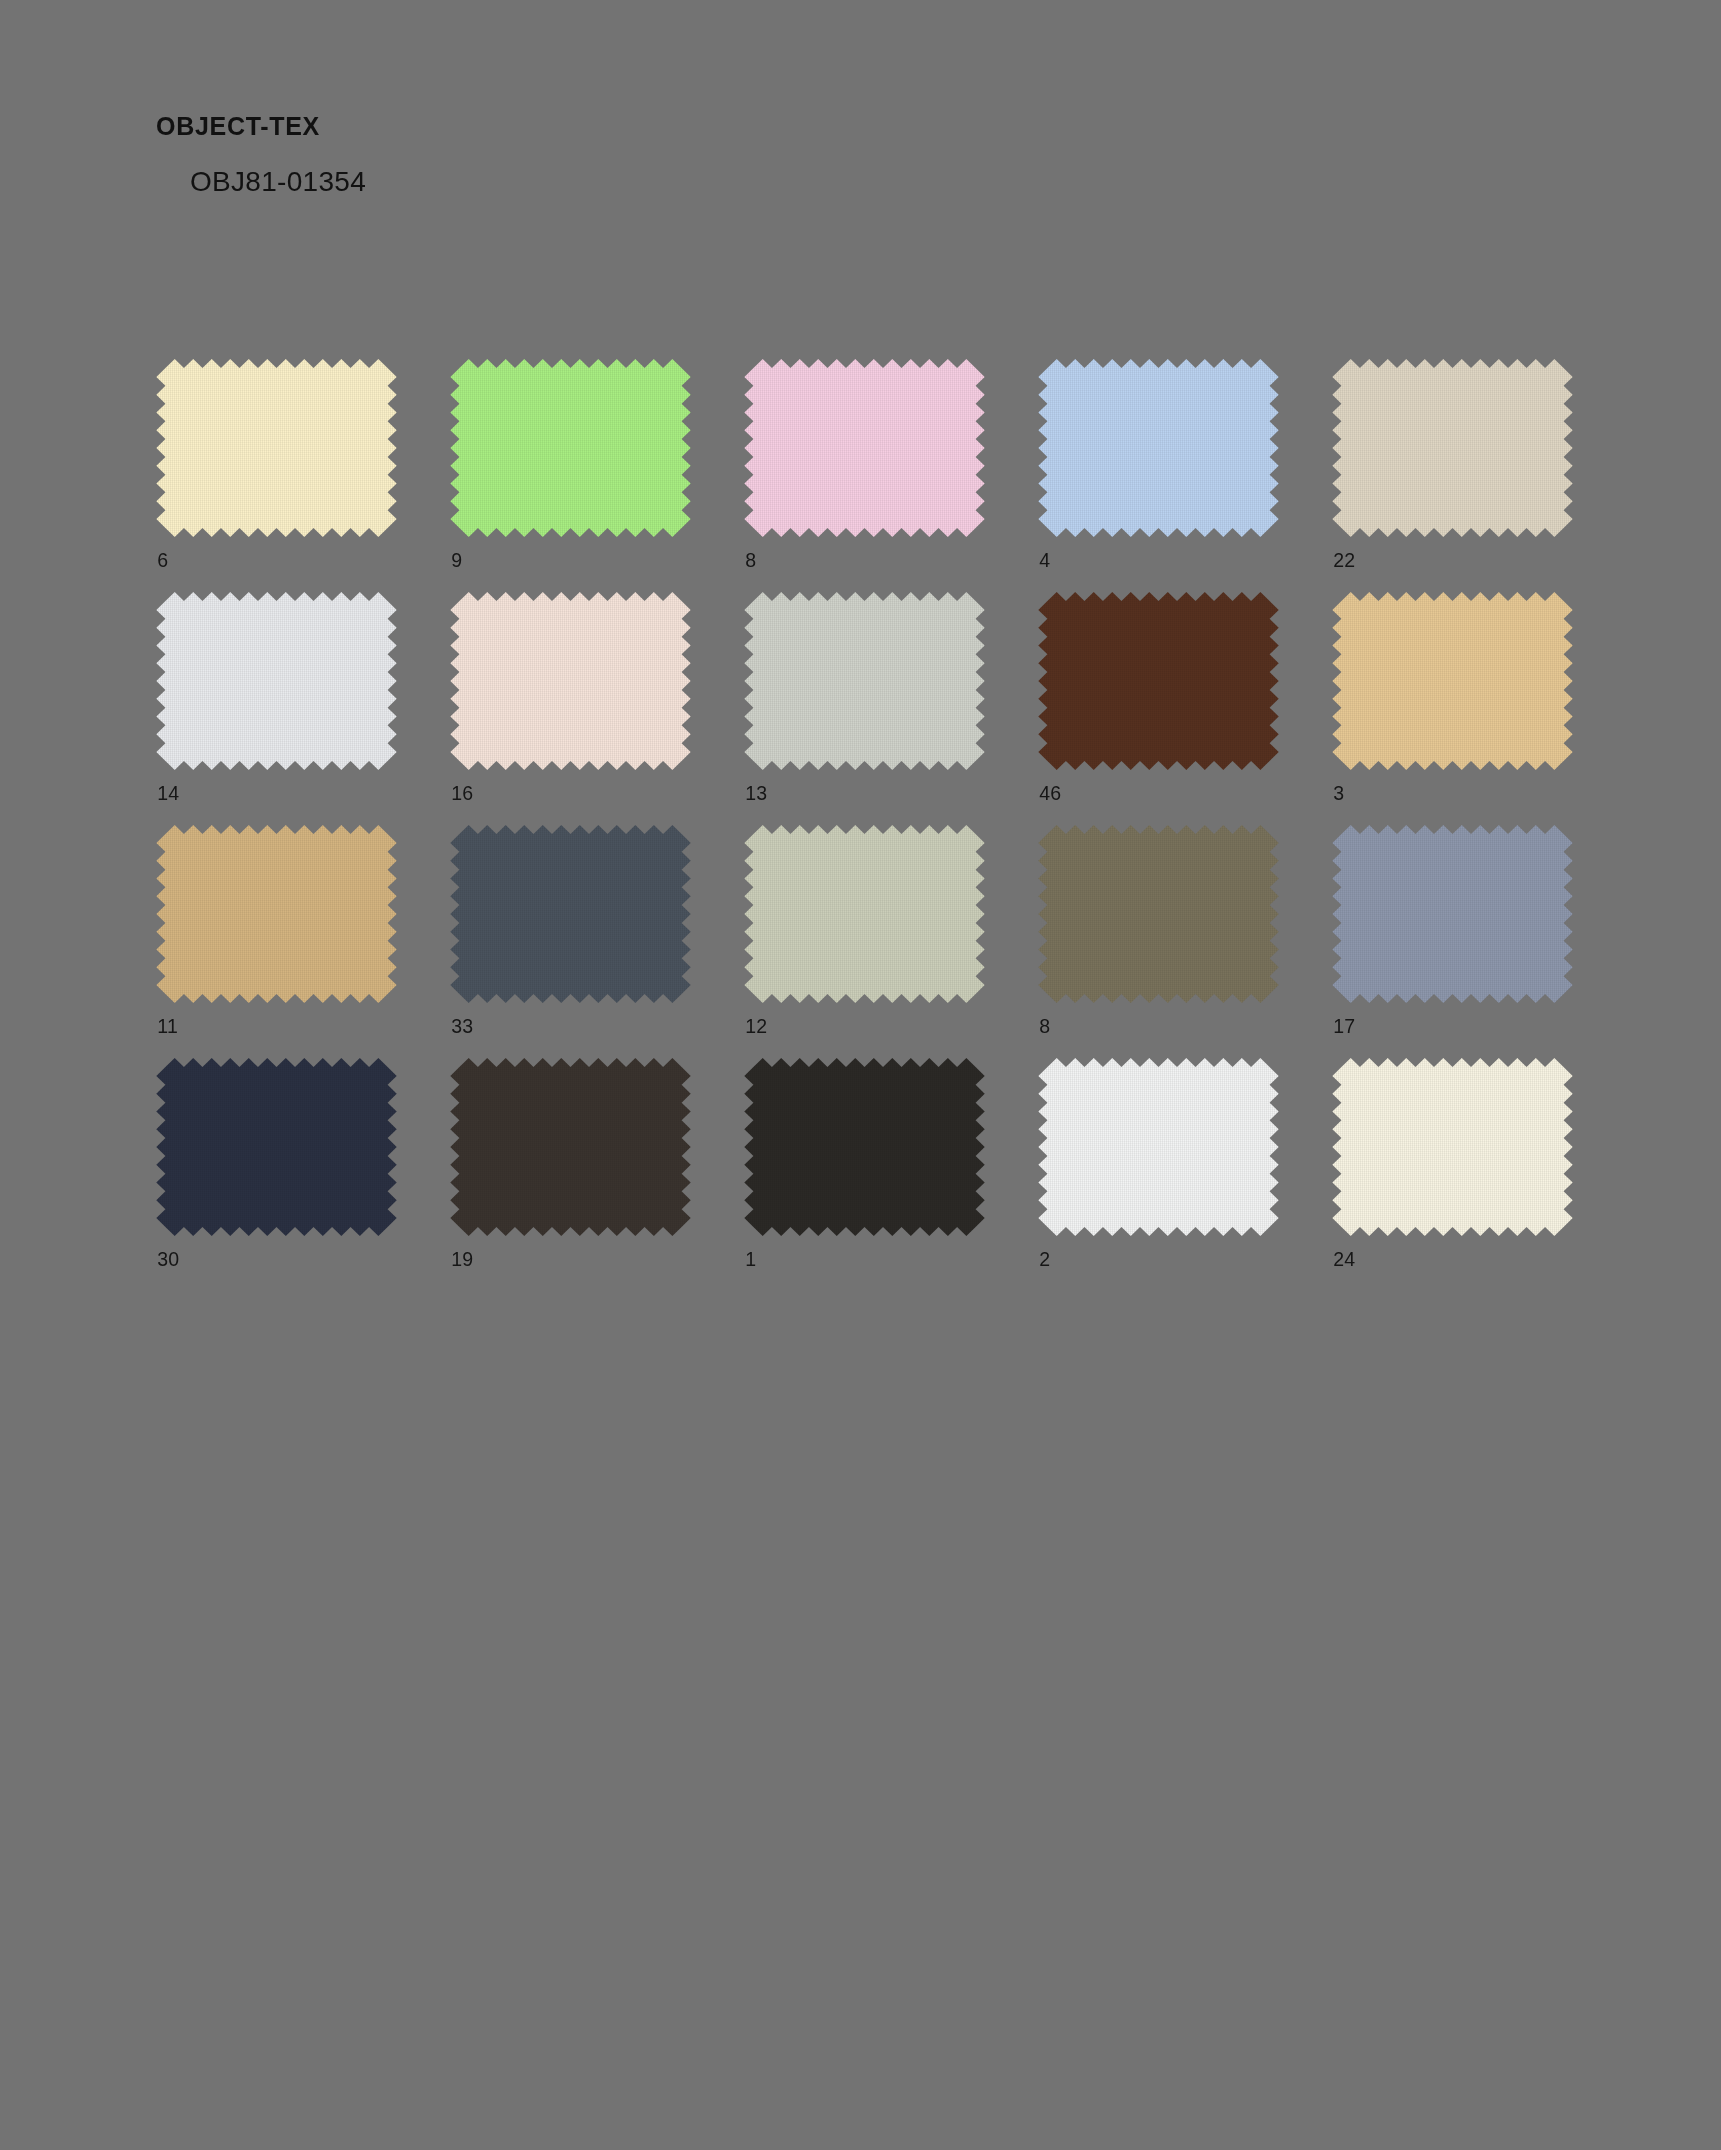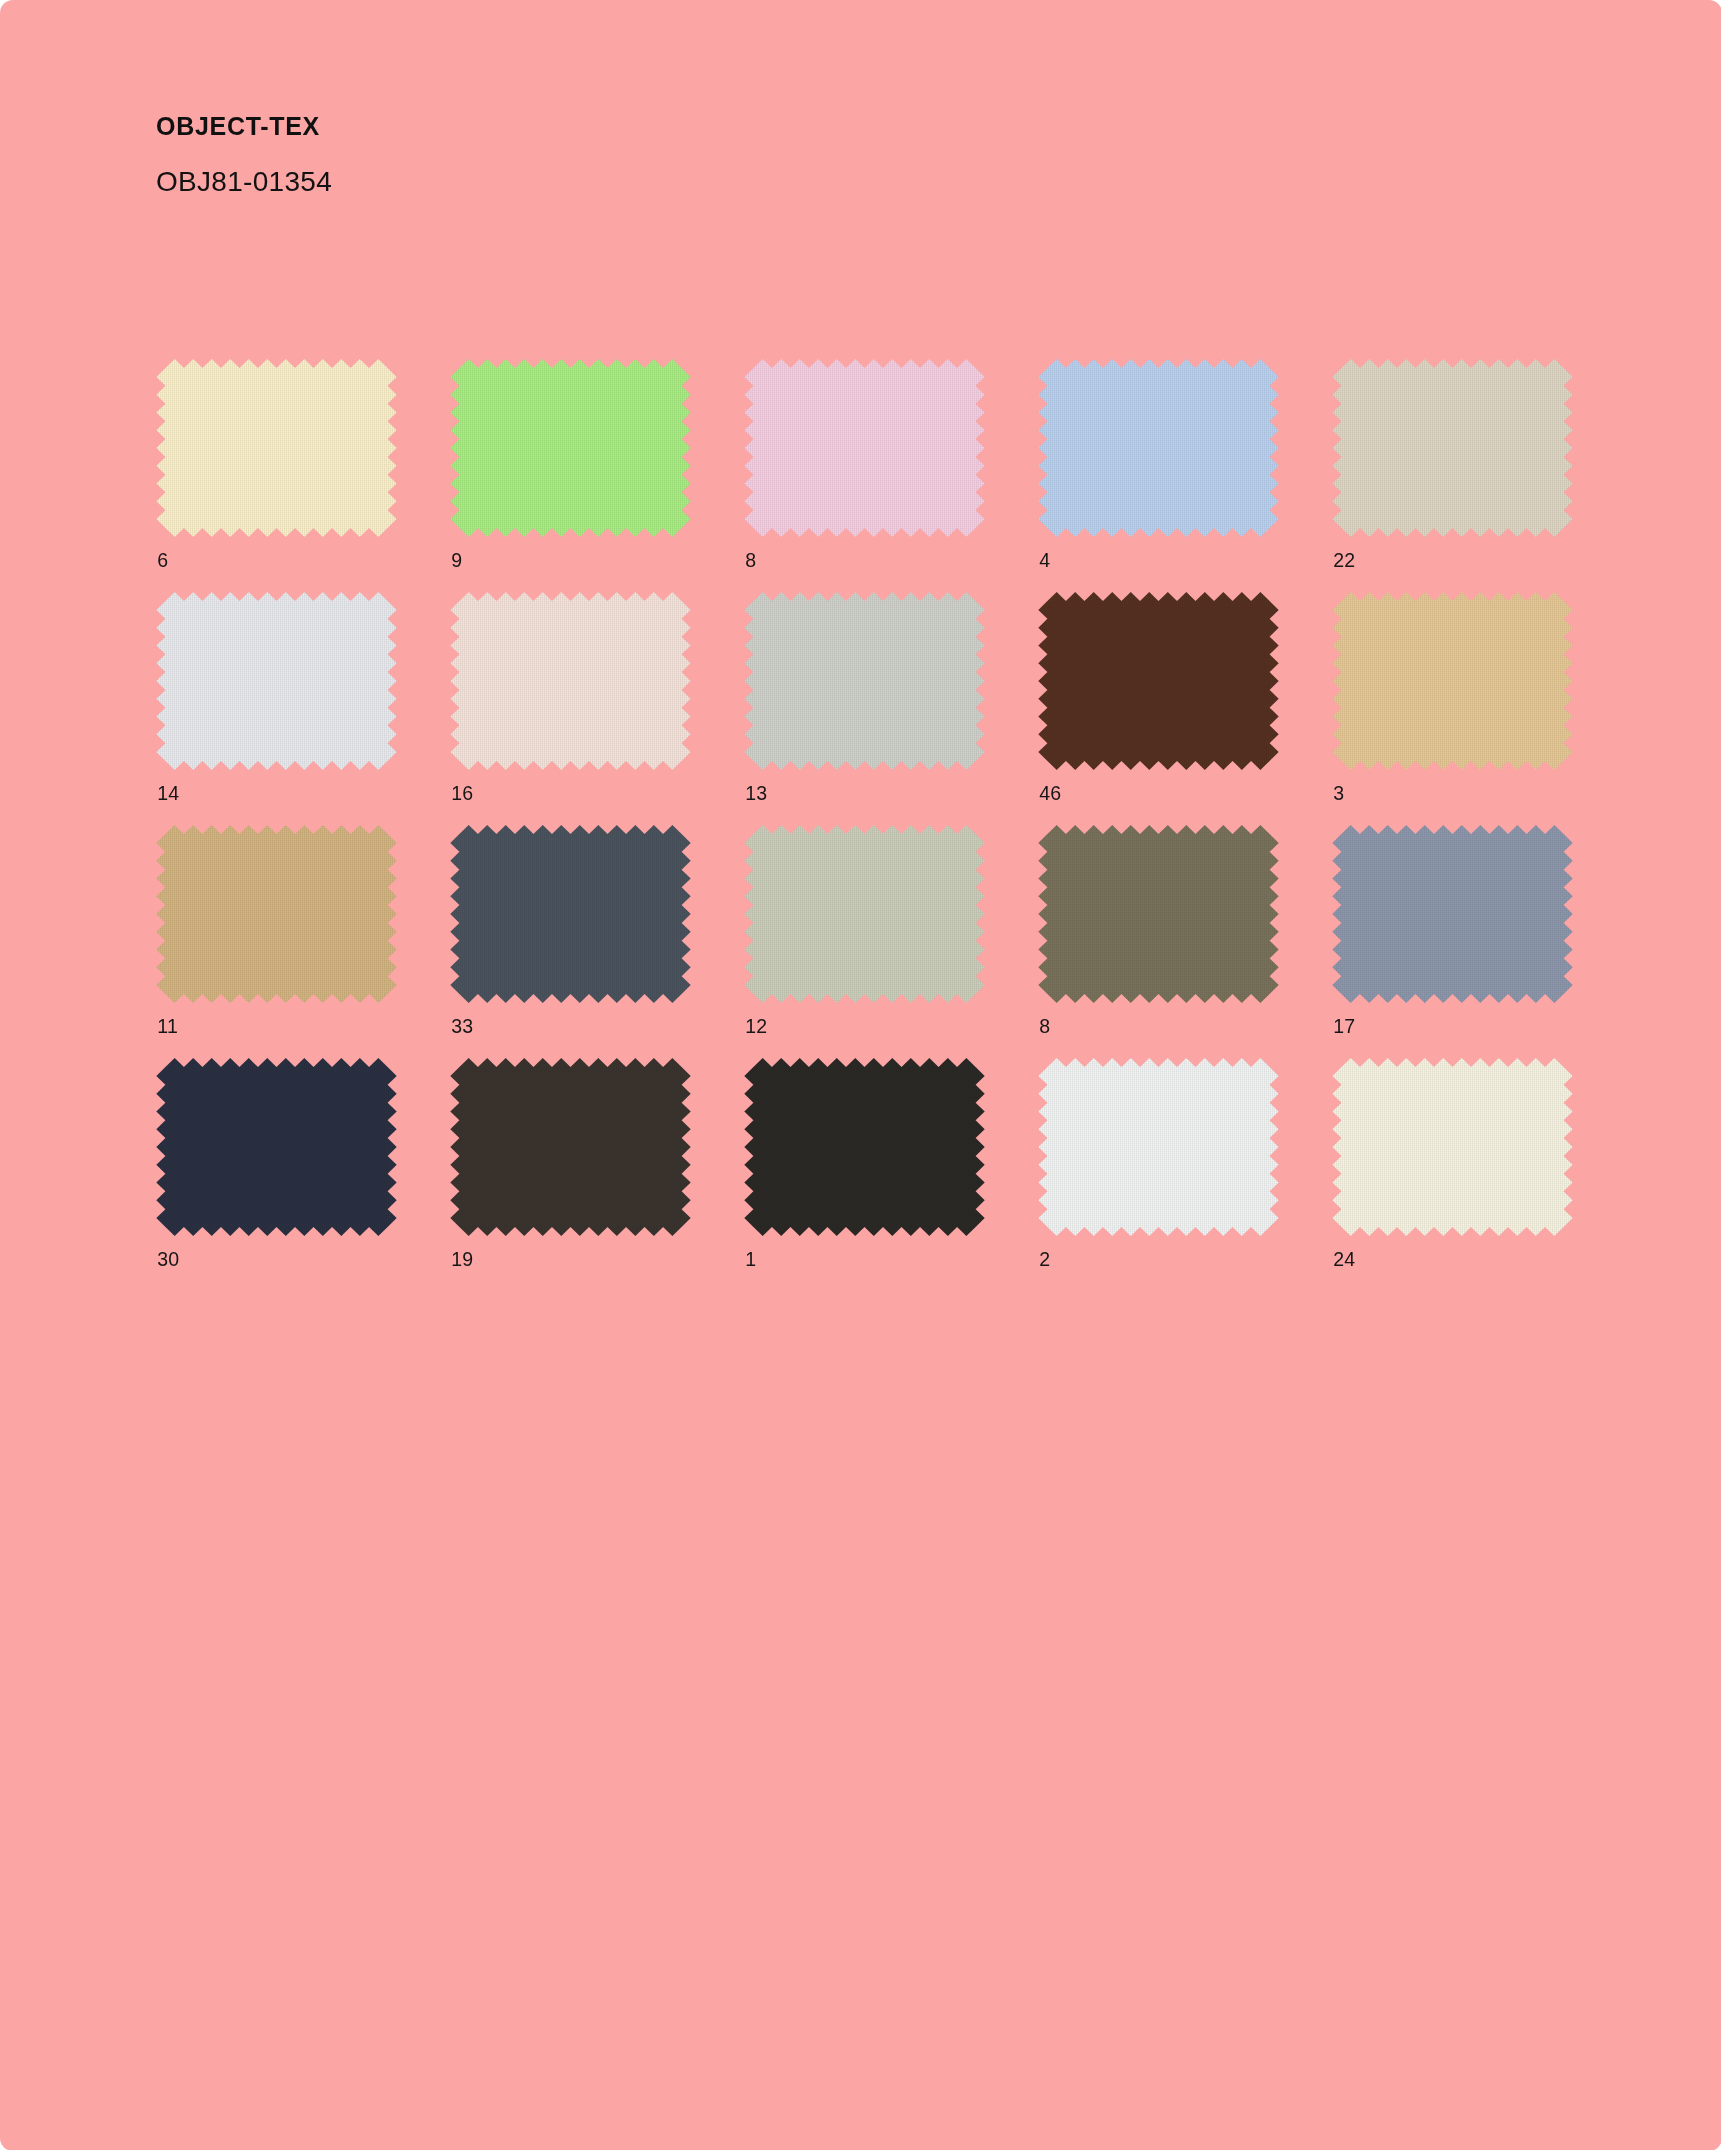--- a/index.html
+++ b/index.html
@@ -12,23 +12,22 @@
     height: 2151px;
     position: relative;
     font-family: "Liberation Sans", sans-serif;
     -webkit-font-smoothing: antialiased;
   }
 
   
   #page {
     position: absolute;
     inset: 0;
-    background: #fca5a5;
+    background: #737373;
     overflow: hidden;
-    border-radius: 13px;
   }
 
   
   #header {
     position: absolute;
     left: 156px;
     top: 114px;
   }
   #brand {
     font-size: 25px;
@@ -39,20 +38,21 @@
     white-space: nowrap;
   }
   #doc-code {
     margin-top: 29px;
     font-size: 28px;
     font-weight: normal;
     letter-spacing: 0.3px;
     color: #121212;
     line-height: 1;
     white-space: nowrap;
+    margin-left: 34px;
   }
 
   
   #swatch-grid {
     position: absolute;
     left: 156px;
     top: 359px;
     display: grid;
     grid-template-columns: repeat(5, 294px);
     grid-auto-rows: 233px;

